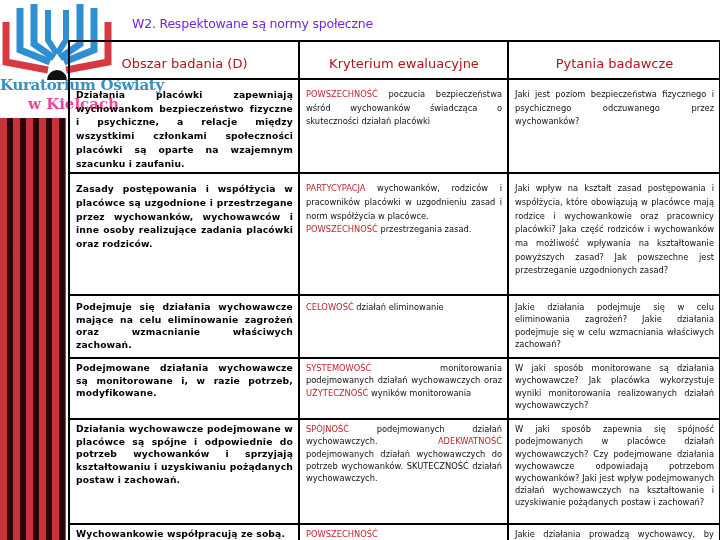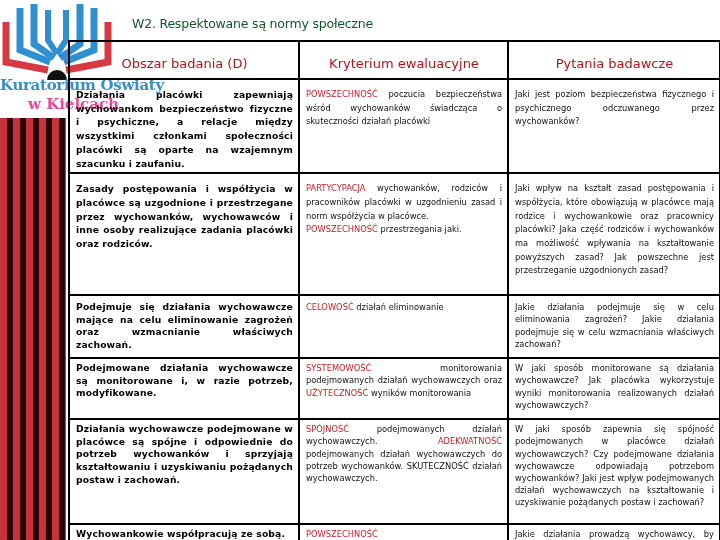--- a/index.html
+++ b/index.html
@@ -23,21 +23,21 @@
     color: #3a8fc2; letter-spacing: -0.3px; white-space: nowrap;
   }
   .logo-text2 {
     position: absolute; left: 28px; top: 95px;
     font-family: "DejaVu Serif", serif; font-weight: bold; font-size: 15px;
     color: #ec4899; white-space: nowrap;
   }
   .title {
     position: absolute; left: 132px; top: 16px;
     font-family: "DejaVu Sans", sans-serif; font-size: 12.5px;
-    color: #14532d; letter-spacing: -0.2px; white-space: nowrap;
+    color: #6d28d9; letter-spacing: -0.2px; white-space: nowrap;
   }
   table.grid {
     position: absolute; left: 68px; top: 40px; width: 651px;
     border-collapse: collapse; table-layout: fixed;
     background: transparent;
   }
   table.grid td, table.grid th {
     border: 2px solid #000; vertical-align: top;
     padding: 8px 5px 2px 6px;
   }
@@ -110,21 +110,21 @@
     </tr>
   </thead>
   <tbody id="tbody">
       <tr class="r1">
         <td class="area">Działania placówki zapewniają wychowankom bezpieczeństwo fizyczne i psychiczne, a relacje między wszystkimi członkami społeczności placówki są oparte na wzajemnym szacunku i zaufaniu.</td>
         <td class="crit"><span class="red">POWSZECHNOŚĆ</span><span> poczucia bezpieczeństwa wśród wychowanków świadcząca o skuteczności działań placówki</span></td>
         <td class="quest">Jaki jest poziom bezpieczeństwa fizycznego i psychicznego odczuwanego przez wychowanków?</td>
       </tr>
       <tr class="r2">
         <td class="area">Zasady postępowania i współżycia w placówce są uzgodnione i przestrzegane przez wychowanków, wychowawców i inne osoby realizujące zadania placówki oraz rodziców.</td>
-        <td class="crit"><span class="red">PARTYCYPACJA</span><span> wychowanków, rodziców i pracowników placówki w uzgodnieniu zasad i norm współżycia w placówce.</span><br><span class="red">POWSZECHNOŚĆ</span><span> przestrzegania jaki.</span></td>
+        <td class="crit"><span class="red">PARTYCYPACJA</span><span> wychowanków, rodziców i pracowników placówki w uzgodnieniu zasad i norm współżycia w placówce.</span><br><span class="red">POWSZECHNOŚĆ</span><span> przestrzegania zasad.</span></td>
         <td class="quest">Jaki wpływ na kształt zasad postępowania i współżycia, które obowiązują w placówce mają rodzice i wychowankowie oraz pracownicy placówki? Jaka część rodziców i wychowanków ma możliwość wpływania na kształtowanie powyższych zasad? Jak powszechne jest przestrzeganie uzgodnionych zasad?</td>
       </tr>
       <tr class="r3">
         <td class="area">Podejmuje się działania wychowawcze mające na celu eliminowanie zagrożeń oraz wzmacnianie właściwych zachowań.</td>
         <td class="crit"><span class="red">CELOWOŚĆ</span><span> działań eliminowanie</span></td>
         <td class="quest">Jakie działania podejmuje się w celu eliminowania zagrożeń? Jakie działania podejmuje się w celu wzmacniania właściwych zachowań?</td>
       </tr>
       <tr class="r4">
         <td class="area">Podejmowane działania wychowawcze są monitorowane i, w razie potrzeb, modyfikowane.</td>
         <td class="crit"><span class="red">SYSTEMOWOŚĆ</span><span> monitorowania podejmowanych działań wychowawczych oraz </span><span class="red">UŻYTECZNOŚĆ</span><span> wyników monitorowania</span></td>

